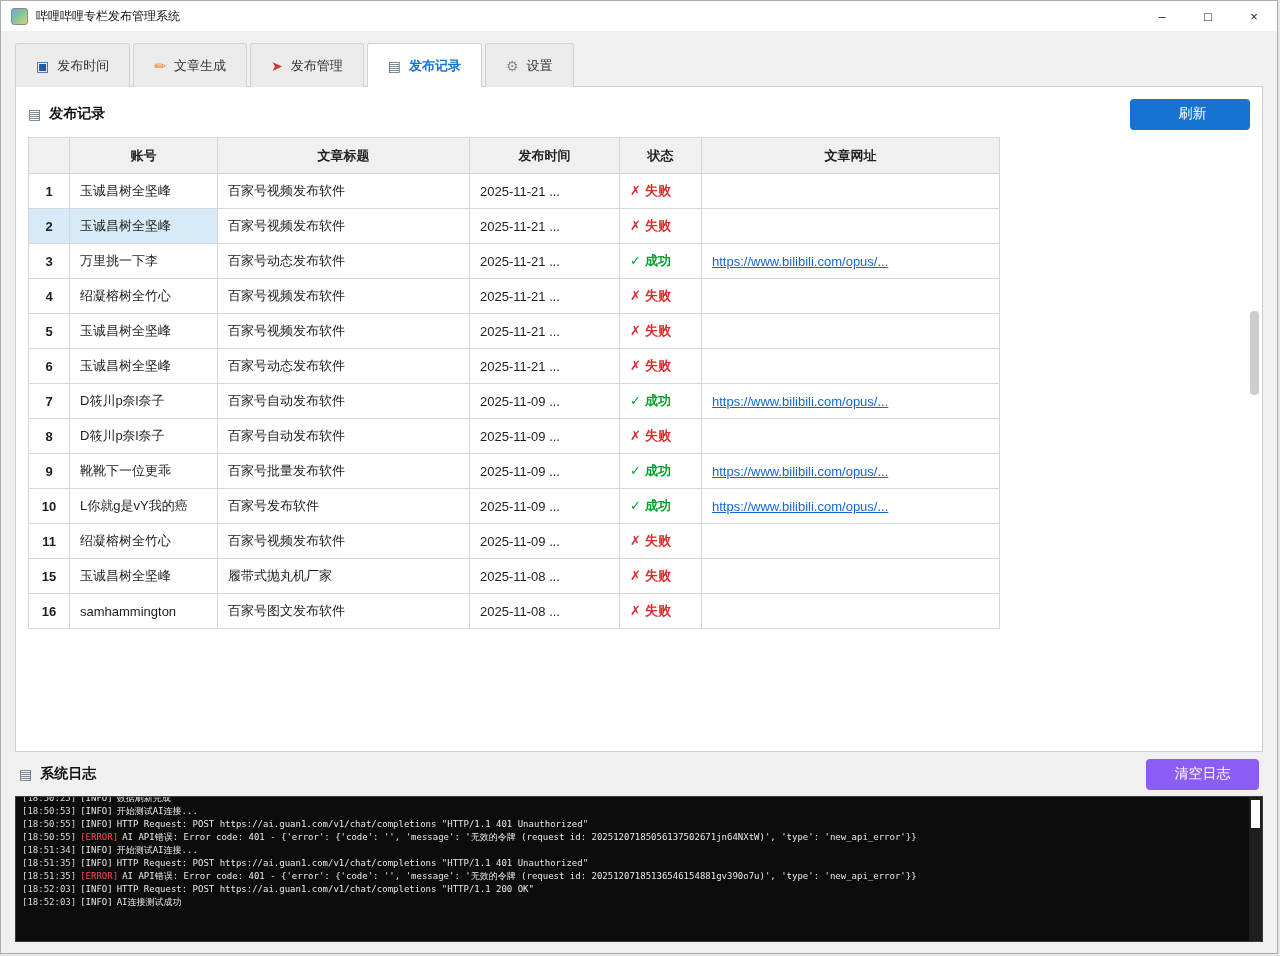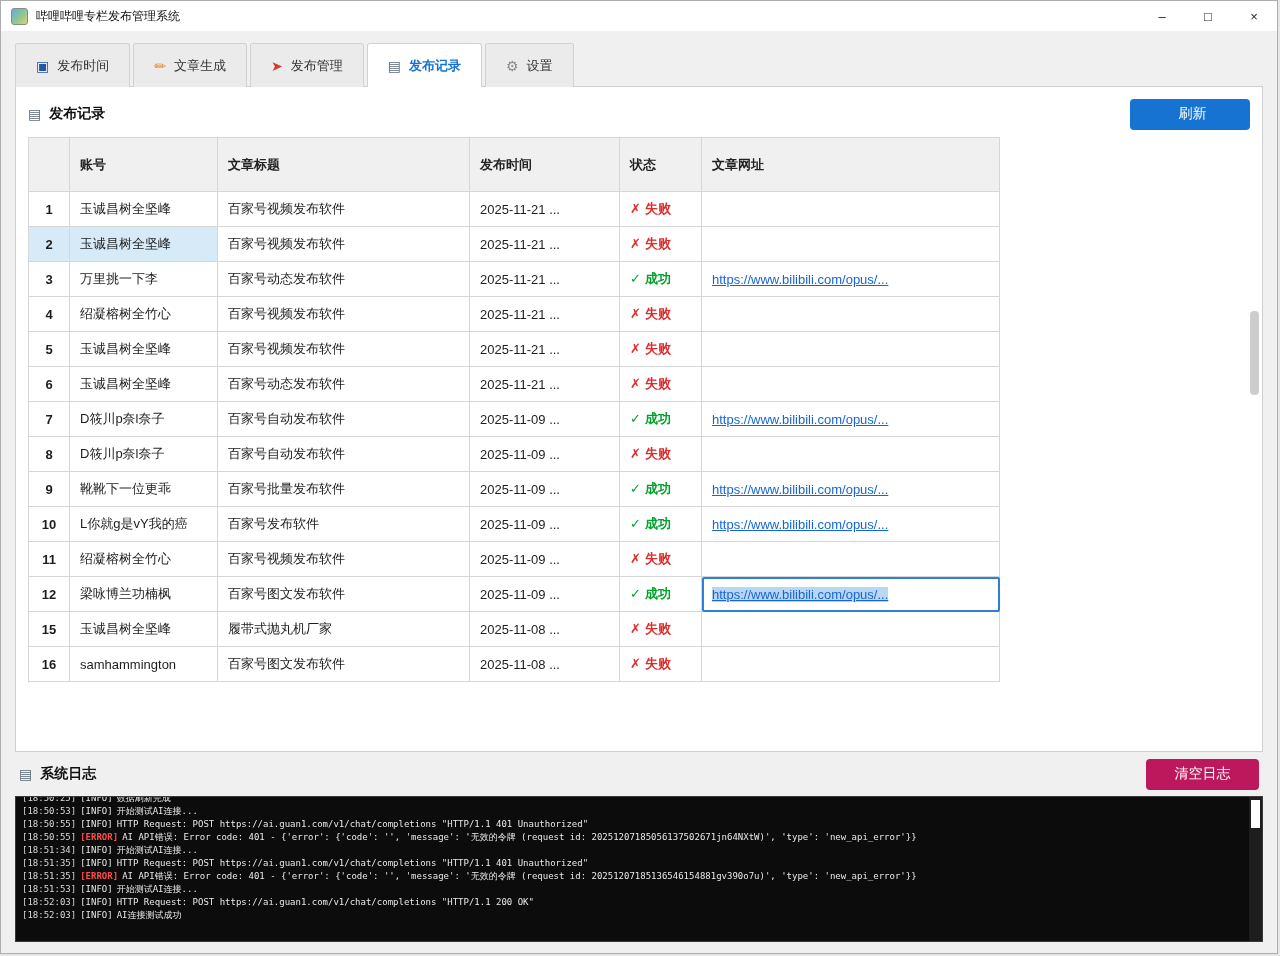--- a/index.html
+++ b/index.html
@@ -27,42 +27,42 @@
   .content{flex:1;padding:0 14px 12px;display:flex;flex-direction:column;min-height:0;box-sizing:border-box;}
   .main-panel{background:#fff;border:1px solid #cfcfcf;height:666px;box-sizing:border-box;position:relative;padding:8px 12px 0;margin-top:-1px;z-index:1;flex:0 0 auto;}
   .panel-header{display:flex;align-items:center;height:38px;}
   .section-icon{color:#5a6a7a;font-size:14px;margin-right:8px;}
   .section-title{font-weight:bold;font-size:14px;color:#111;}
   .refresh-btn{margin-left:auto;width:120px;height:31px;background:#1673d2;color:#fff;border:none;border-radius:4px;font-size:14px;cursor:default;padding-left:11px;}
 
   
   table.records{border-collapse:collapse;table-layout:fixed;margin-top:4px;width:971px;}
   .records th,.records td{border:1px solid #d6d6d6;font-size:13px;padding:0 10px;overflow:hidden;white-space:nowrap;box-sizing:border-box;text-align:left;}
-  .records th{background:#f0f0f0;height:54px;font-weight:bold;color:#222;}
+  .records th{background:#f0f0f0;height:36px;font-weight:bold;color:#222;text-align:center;}
   .records td{height:35px;background:#fff;color:#1d1d1d;}
   td.num-cell{font-weight:bold;text-align:center;padding:0;}
   tr.selected td.num-cell, tr.selected td.account-cell{background:#d6eaf8;}
   .status-cell{text-align:center;font-weight:bold;}
   .status-cell.fail{color:#e02b2b;}
   .status-cell.ok{color:#00a32a;}
   .status-icon{margin-right:4px;font-weight:normal;}
   .url-link{color:#1565d8;text-decoration:underline;text-align:right;}
   td.url-cell.editing{outline:2px solid #2f7fd6;outline-offset:-2px;border-radius:2px;}
   td.url-cell.editing .url-link{background:#b9d6f2;}
   .table-scrollbar{position:absolute;right:3px;top:224px;width:9px;height:84px;background:#cdcdcd;border-radius:4px;}
 
   
   .log-header{display:flex;align-items:center;height:44px;padding:0 4px;flex:0 0 auto;}
-  .clear-btn{margin-left:auto;width:113px;height:31px;background:#be185d;color:#fff;border:none;border-radius:4px;font-size:14px;cursor:default;}
+  .clear-btn{margin-left:auto;width:113px;height:31px;background:#8b5cf6;color:#fff;border:none;border-radius:4px;font-size:14px;cursor:default;}
   .console{background:#0c0c0c;height:146px;position:relative;overflow:hidden;border:1px solid #3a3a3a;box-sizing:border-box;flex:0 0 auto;}
   .console-inner{margin-top:-7px;padding:2px 18px 2px 6px;}
   .log-line{font-family:"DejaVu Sans Mono","Liberation Mono",monospace;font-size:9px;line-height:13px;color:#e8e8e8;white-space:nowrap;}
   .log-time{color:#d8d8d8;}
   .log-level{color:#e8e8e8;margin:16px 4px 0 4px;}
-  .log-line.error .log-level{color:#ff4d4d;font-weight:bold;}
+  .log-line.error .log-level{color:#ff4d4d;font-weight:normal;}
   .console-scrollbar{position:absolute;right:0;top:0;width:13px;height:100%;background:#1e1e1e;}
   .console-thumb{position:absolute;top:3px;left:2px;width:9px;height:28px;background:#ffffff;}
 </style>
 </head>
 <body>
 
 <div class="window">
 
   <div class="titlebar">
     <div class="app-icon"></div>
@@ -208,28 +208,20 @@
   </tr>
             <tr class="table-row">
     <td class="num-cell">11</td>
     <td class="account-cell">绍凝榕树全竹心</td>
     <td class="title-cell">百家号视频发布软件</td>
     <td class="time-cell">2025-11-09 ...</td>
     <td class="status-cell fail"><span class="status-icon">✗</span><span class="status-text">失败</span></td>
     <td class="url-cell"></td>
   </tr>
             <tr class="table-row">
-    <td class="num-cell">12</td>
-    <td class="account-cell">梁咏博兰功楠枫</td>
-    <td class="title-cell">百家号图文发布软件</td>
-    <td class="time-cell">2025-11-09 ...</td>
-    <td class="status-cell ok"><span class="status-icon">✓</span><span class="status-text">成功</span></td>
-    <td class="url-cell editing"><a class="url-link" href="#">https://www.bilibili.com/opus/...</a></td>
-  </tr>
-            <tr class="table-row">
     <td class="num-cell">15</td>
     <td class="account-cell">玉诚昌树全坚峰</td>
     <td class="title-cell">履带式抛丸机厂家</td>
     <td class="time-cell">2025-11-08 ...</td>
     <td class="status-cell fail"><span class="status-icon">✗</span><span class="status-text">失败</span></td>
     <td class="url-cell"></td>
   </tr>
             <tr class="table-row">
     <td class="num-cell">16</td>
     <td class="account-cell">samhammington</td>
@@ -252,21 +244,20 @@
 
     <div class="console">
       <div class="console-inner">
           <div class="log-line"><span class="log-time">[18:50:25]</span><span class="log-level">[INFO]</span><span class="log-text">数据刷新完成</span></div>
           <div class="log-line"><span class="log-time">[18:50:53]</span><span class="log-level">[INFO]</span><span class="log-text">开始测试AI连接...</span></div>
           <div class="log-line"><span class="log-time">[18:50:55]</span><span class="log-level">[INFO]</span><span class="log-text">HTTP Request: POST https://ai.guan1.com/v1/chat/completions "HTTP/1.1 401 Unauthorized"</span></div>
           <div class="log-line error"><span class="log-time">[18:50:55]</span><span class="log-level">[ERROR]</span><span class="log-text">AI API错误: Error code: 401 - {'error': {'code': '', 'message': '无效的令牌 (request id: 20251207185056137502671jn64NXtW)', 'type': 'new_api_error'}}</span></div>
           <div class="log-line"><span class="log-time">[18:51:34]</span><span class="log-level">[INFO]</span><span class="log-text">开始测试AI连接...</span></div>
           <div class="log-line"><span class="log-time">[18:51:35]</span><span class="log-level">[INFO]</span><span class="log-text">HTTP Request: POST https://ai.guan1.com/v1/chat/completions "HTTP/1.1 401 Unauthorized"</span></div>
           <div class="log-line error"><span class="log-time">[18:51:35]</span><span class="log-level">[ERROR]</span><span class="log-text">AI API错误: Error code: 401 - {'error': {'code': '', 'message': '无效的令牌 (request id: 20251207185136546154881gv390o7u)', 'type': 'new_api_error'}}</span></div>
-          <div class="log-line"><span class="log-time">[18:51:53]</span><span class="log-level">[INFO]</span><span class="log-text">开始测试AI连接...</span></div>
           <div class="log-line"><span class="log-time">[18:52:03]</span><span class="log-level">[INFO]</span><span class="log-text">HTTP Request: POST https://ai.guan1.com/v1/chat/completions "HTTP/1.1 200 OK"</span></div>
           <div class="log-line"><span class="log-time">[18:52:03]</span><span class="log-level">[INFO]</span><span class="log-text">AI连接测试成功</span></div>
         </div>
       <div class="console-scrollbar">
         <div class="console-thumb"></div>
       </div>
     </div>
 
   </div>
 </div>

